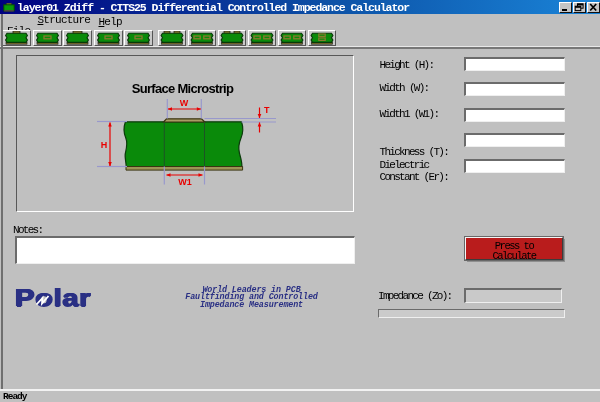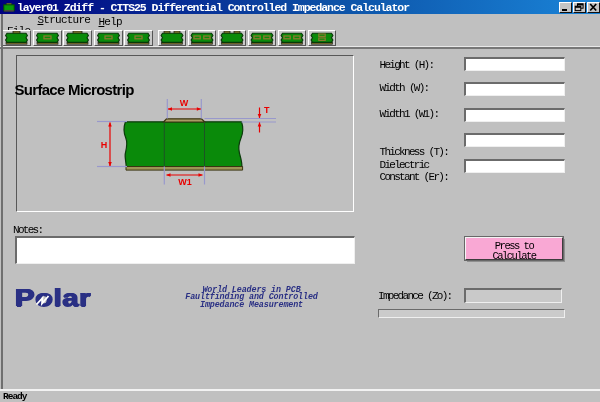--- a/index.html
+++ b/index.html
@@ -132,22 +132,22 @@
     </div>
   </div>
 <div class="abs" style="left:0;top:46px;width:600px;height:1px;background:#e8e8e8;"></div>
 <div class="abs" style="left:0;top:47px;width:600px;height:1.5px;background:#777;"></div>
 
 <div class="abs" style="left:1px;top:14px;width:1.5px;height:375px;background:#6f6f6f;"></div>
 
 <div class="abs" style="left:15.5px;top:55px;width:336px;height:155px;background:#c0c0c0;
      border-top:1.5px solid #585858;border-left:1.5px solid #585858;
      border-bottom:1.5px solid #fff;border-right:1.5px solid #fff;"></div>
-<div class="abs" style="left:14.5px;top:80.5px;width:336px;
-     font-family:'Liberation Sans',sans-serif;font-weight:bold;font-size:15px;letter-spacing:-0.7px;">Surface Microstrip</div>
+<div class="abs" style="left:14.5px;top:80.5px;width:336px;text-align:center;
+     font-family:'Liberation Sans',sans-serif;font-weight:bold;font-size:13px;letter-spacing:-0.7px;">Surface Microstrip</div>
 
 <svg id="diag" class="abs" style="left:16px;top:56px;" width="336" height="154" viewBox="0 0 336 154">
     <path d="M 111 65.8
       L 225.5 65.8
       C 227.6 72, 227.1 77, 225 82
       C 222.9 87, 222.2 92, 223.4 97
       C 224.4 101, 226 105.5, 225.9 110.5
       L 110.2 110.5
       C 110.1 105.5, 108.4 101, 109.4 97
       C 110.6 92, 111.9 87, 109.8 82
@@ -192,21 +192,21 @@
     <div class="abs sunken" style="left:464px;top:107.5px;width:98px;height:11px;"></div>
     <div class="abs ui" style="left:379.5px;top:146px;line-height:12px;">Thickness (T):</div>
     <div class="abs sunken" style="left:464px;top:133px;width:98px;height:11px;"></div>
     <div class="abs ui" style="left:379.5px;top:158.8px;line-height:12px;">Dielectric<br>Constant (Er):</div>
     <div class="abs sunken" style="left:464px;top:158.5px;width:98px;height:11px;"></div>
   </div>
 
 <div class="abs ui" style="left:13px;top:223.5px;">Notes:</div>
 <div class="abs sunken" style="left:15px;top:236px;width:337px;height:25px;"></div>
 
-<div class="abs" style="left:465px;top:237px;width:96px;height:21px;background:#f9a8d4;
+<div class="abs" style="left:465px;top:237px;width:96px;height:21px;background:#b91c1c;
      border-top:1.5px solid #f4f4f4;border-left:1.5px solid #f4f4f4;
      border-bottom:1.5px solid #3c3c3c;border-right:1.5px solid #3c3c3c;
      box-shadow:0 0 0 1px #686868, 2px 2px 0 0 #8f8f8f;text-align:center;">
   <div class="ui" style="margin-top:2.5px;line-height:10px;font-size:10.5px;letter-spacing:-1.5px;">Press to<br>Calculate</div>
 </div>
 
 <div class="abs" style="left:14.5px;top:285px;font-family:'Liberation Sans',sans-serif;
      font-weight:bold;font-size:23px;letter-spacing:0.5px;color:#2a3084;
      transform:scaleX(1.27);transform-origin:0 0;
      text-shadow:0.7px 0 0 #2a3084,-0.7px 0 0 #2a3084,0 0.7px 0 #2a3084;">Polar</div>

